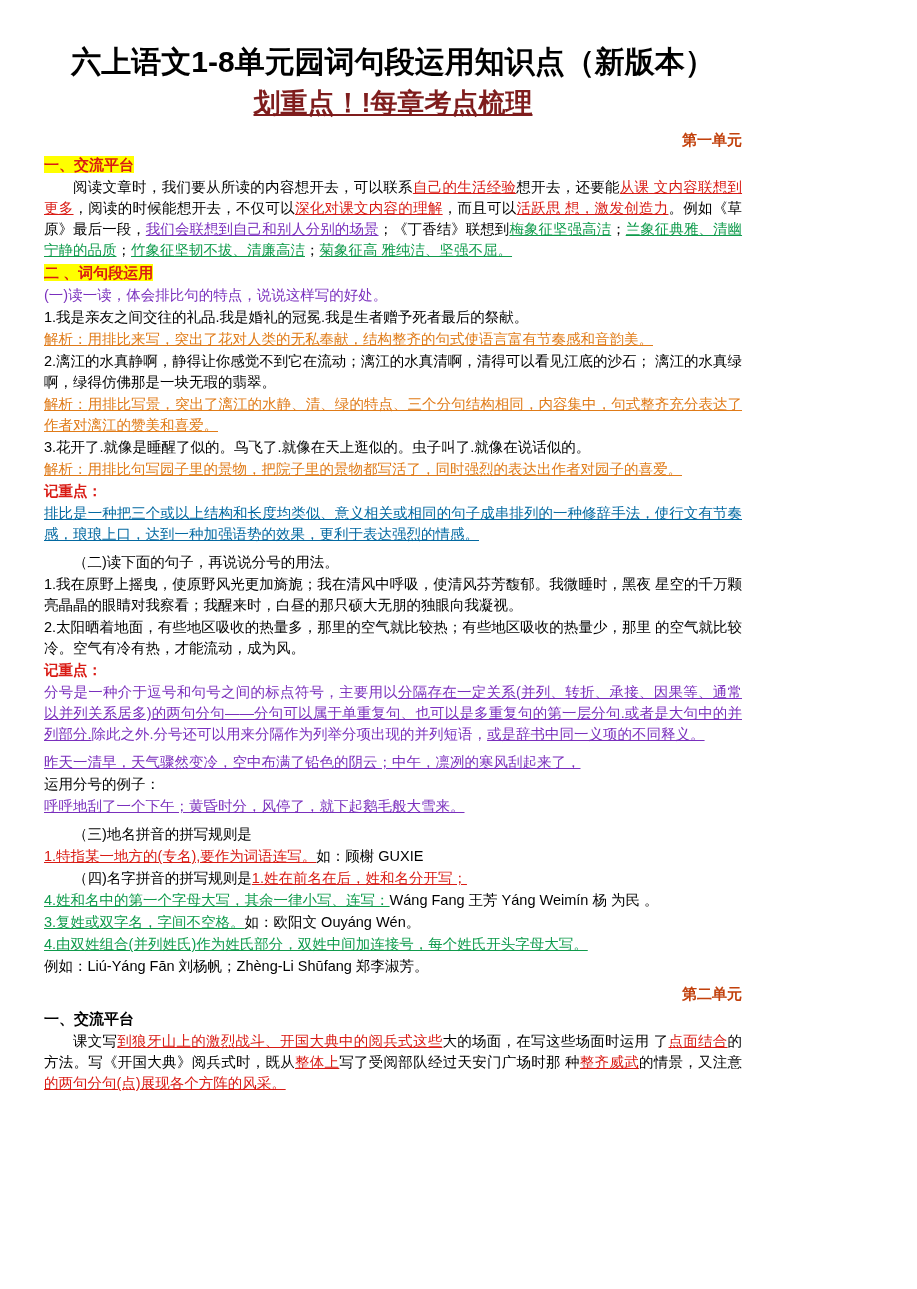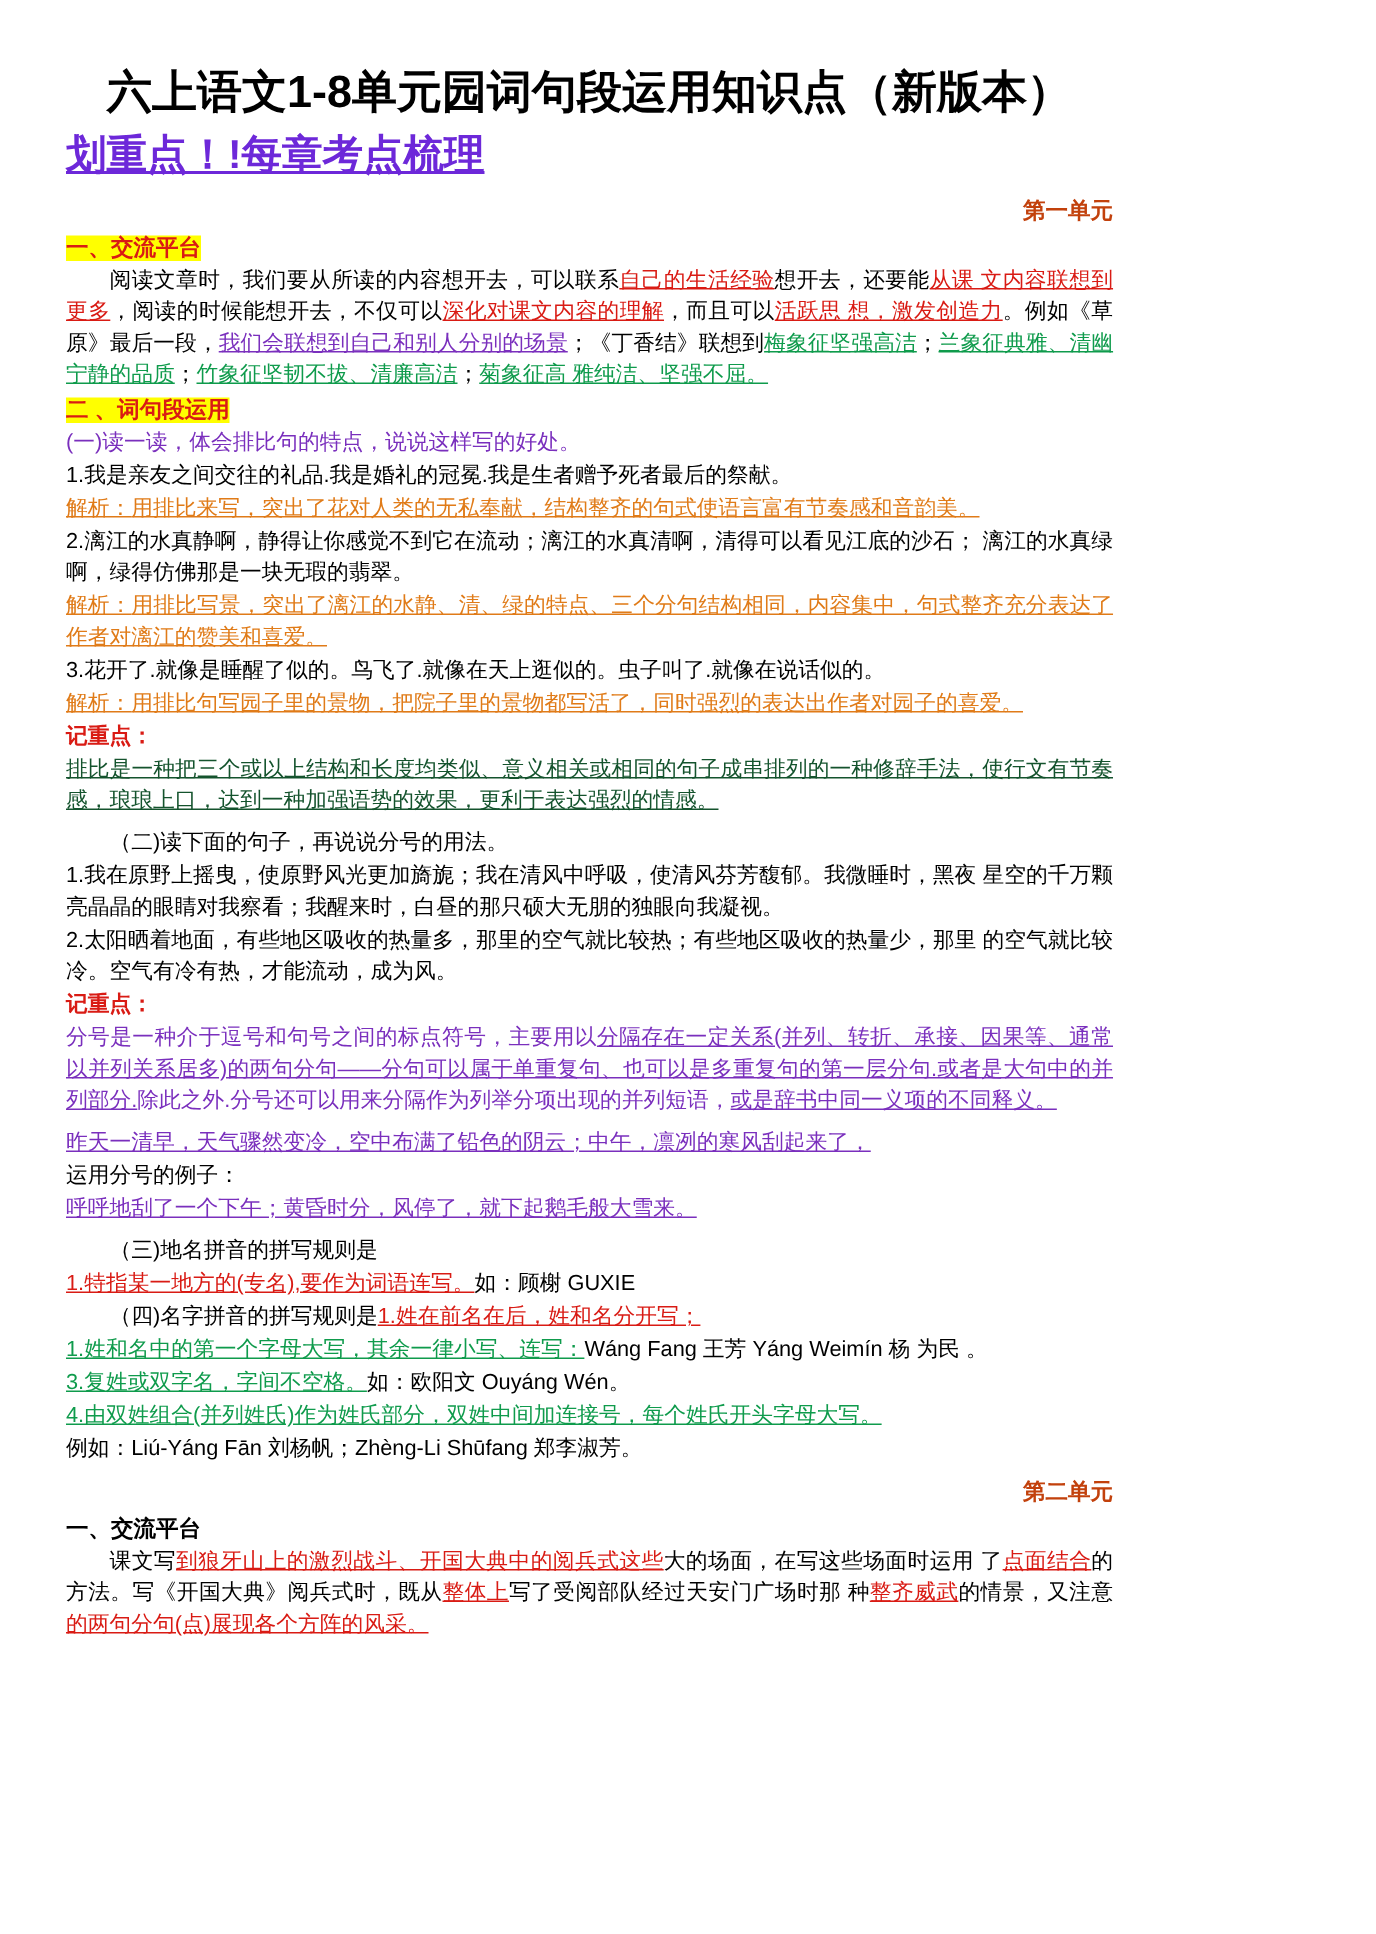--- a/index.html
+++ b/index.html
@@ -25,21 +25,22 @@
     font-weight: bold;
     text-align: center;
     letter-spacing: 0px;
     line-height: 1.3;
     margin: 0 0 4px 0;
     color: #000;
   }
   .doc-subtitle {
     font-size: 27px;
     font-weight: bold;
-    color: #6d28d9;
+    text-align: center;
+    color: #7f1d1d;
     text-decoration: underline;
     margin: 6px 0 10px 0;
     line-height: 1.25;
   }
   .unit-heading {
     text-align: right;
     font-size: 15px;
     font-weight: bold;
     color: #c2410c;
     margin: 8px 0 6px 0;
@@ -48,21 +49,21 @@
     font-size: 15px;
     font-weight: bold;
     margin: 3px 0 2px 0;
     display: block;
   }
   .hl-yellow { background: #ffff00; }
   .red { color: #d91b14; }
   .green { color: #0f9b4c; }
   .purple { color: #7a2fbd; }
   .orange { color: #e07b18; text-decoration: underline; }
-  .teal { color: #14532d; }
+  .teal { color: #0369a1; }
   .black { color: #000; }
   .u { text-decoration: underline; }
   p {
     margin: 0 0 1px 0;
     font-size: 14.5px;
     line-height: 1.45;
     text-align: justify;
   }
   .indent { text-indent: 2em; }
   .note-label {
@@ -111,21 +112,21 @@
 
   <p><span class="purple u">昨天一清早，天气骤然变冷，空中布满了铅色的阴云；中午，凛冽的寒风刮起来了，</span></p>
   <p>运用分号的例子：</p>
   <p><span class="purple u">呼呼地刮了一个下午；黄昏时分，风停了，就下起鹅毛般大雪来。</span></p>
 
   <div class="small-gap"></div>
 
   <p class="indent">（三)地名拼音的拼写规则是</p>
   <p><span class="red u">1.特指某一地方的(专名),要作为词语连写。</span><span>如：顾榭 GUXIE</span></p>
   <p class="indent"><span>（四)名字拼音的拼写规则是</span><span class="red u">1.姓在前名在后，姓和名分开写；</span></p>
-  <p><span class="green u">1.姓和名中的第一个字母大写，其余一律小写、连写：</span><span>Wáng  Fang 王芳 Yáng  Weimín 杨 为民 。</span></p>
+  <p><span class="green u">4.姓和名中的第一个字母大写，其余一律小写、连写：</span><span>Wáng  Fang 王芳 Yáng  Weimín 杨 为民 。</span></p>
   <p><span class="green u">3.复姓或双字名，字间不空格。</span><span>如：欧阳文 Ouyáng     Wén。</span></p>
   <p><span class="green u">4.由双姓组合(并列姓氏)作为姓氏部分，双姓中间加连接号，每个姓氏开头字母大写。</span></p>
   <p>例如：Liú-Yáng   Fān 刘杨帆；Zhèng-Li   Shūfang 郑李淑芳。</p>
 
   <div class="unit-heading">第二单元</div>
 
   <div class="sec-heading"><span class="black">一、交流平台</span></div>
 
   <p class="indent"><span>课文写</span><span class="red u">到狼牙山上的激烈战斗、开国大典中的阅兵式这些</span><span>大的场面，在写这些场面时运用 了</span><span class="red u">点面结合</span><span>的方法。写《开国大典》阅兵式时，既从</span><span class="red u">整体上</span><span>写了受阅部队经过天安门广场时那 种</span><span class="red u">整齐威武</span><span>的情景，又注意</span><span class="red u">的两句分句(点)展现各个方阵的风采。</span></p>
 

